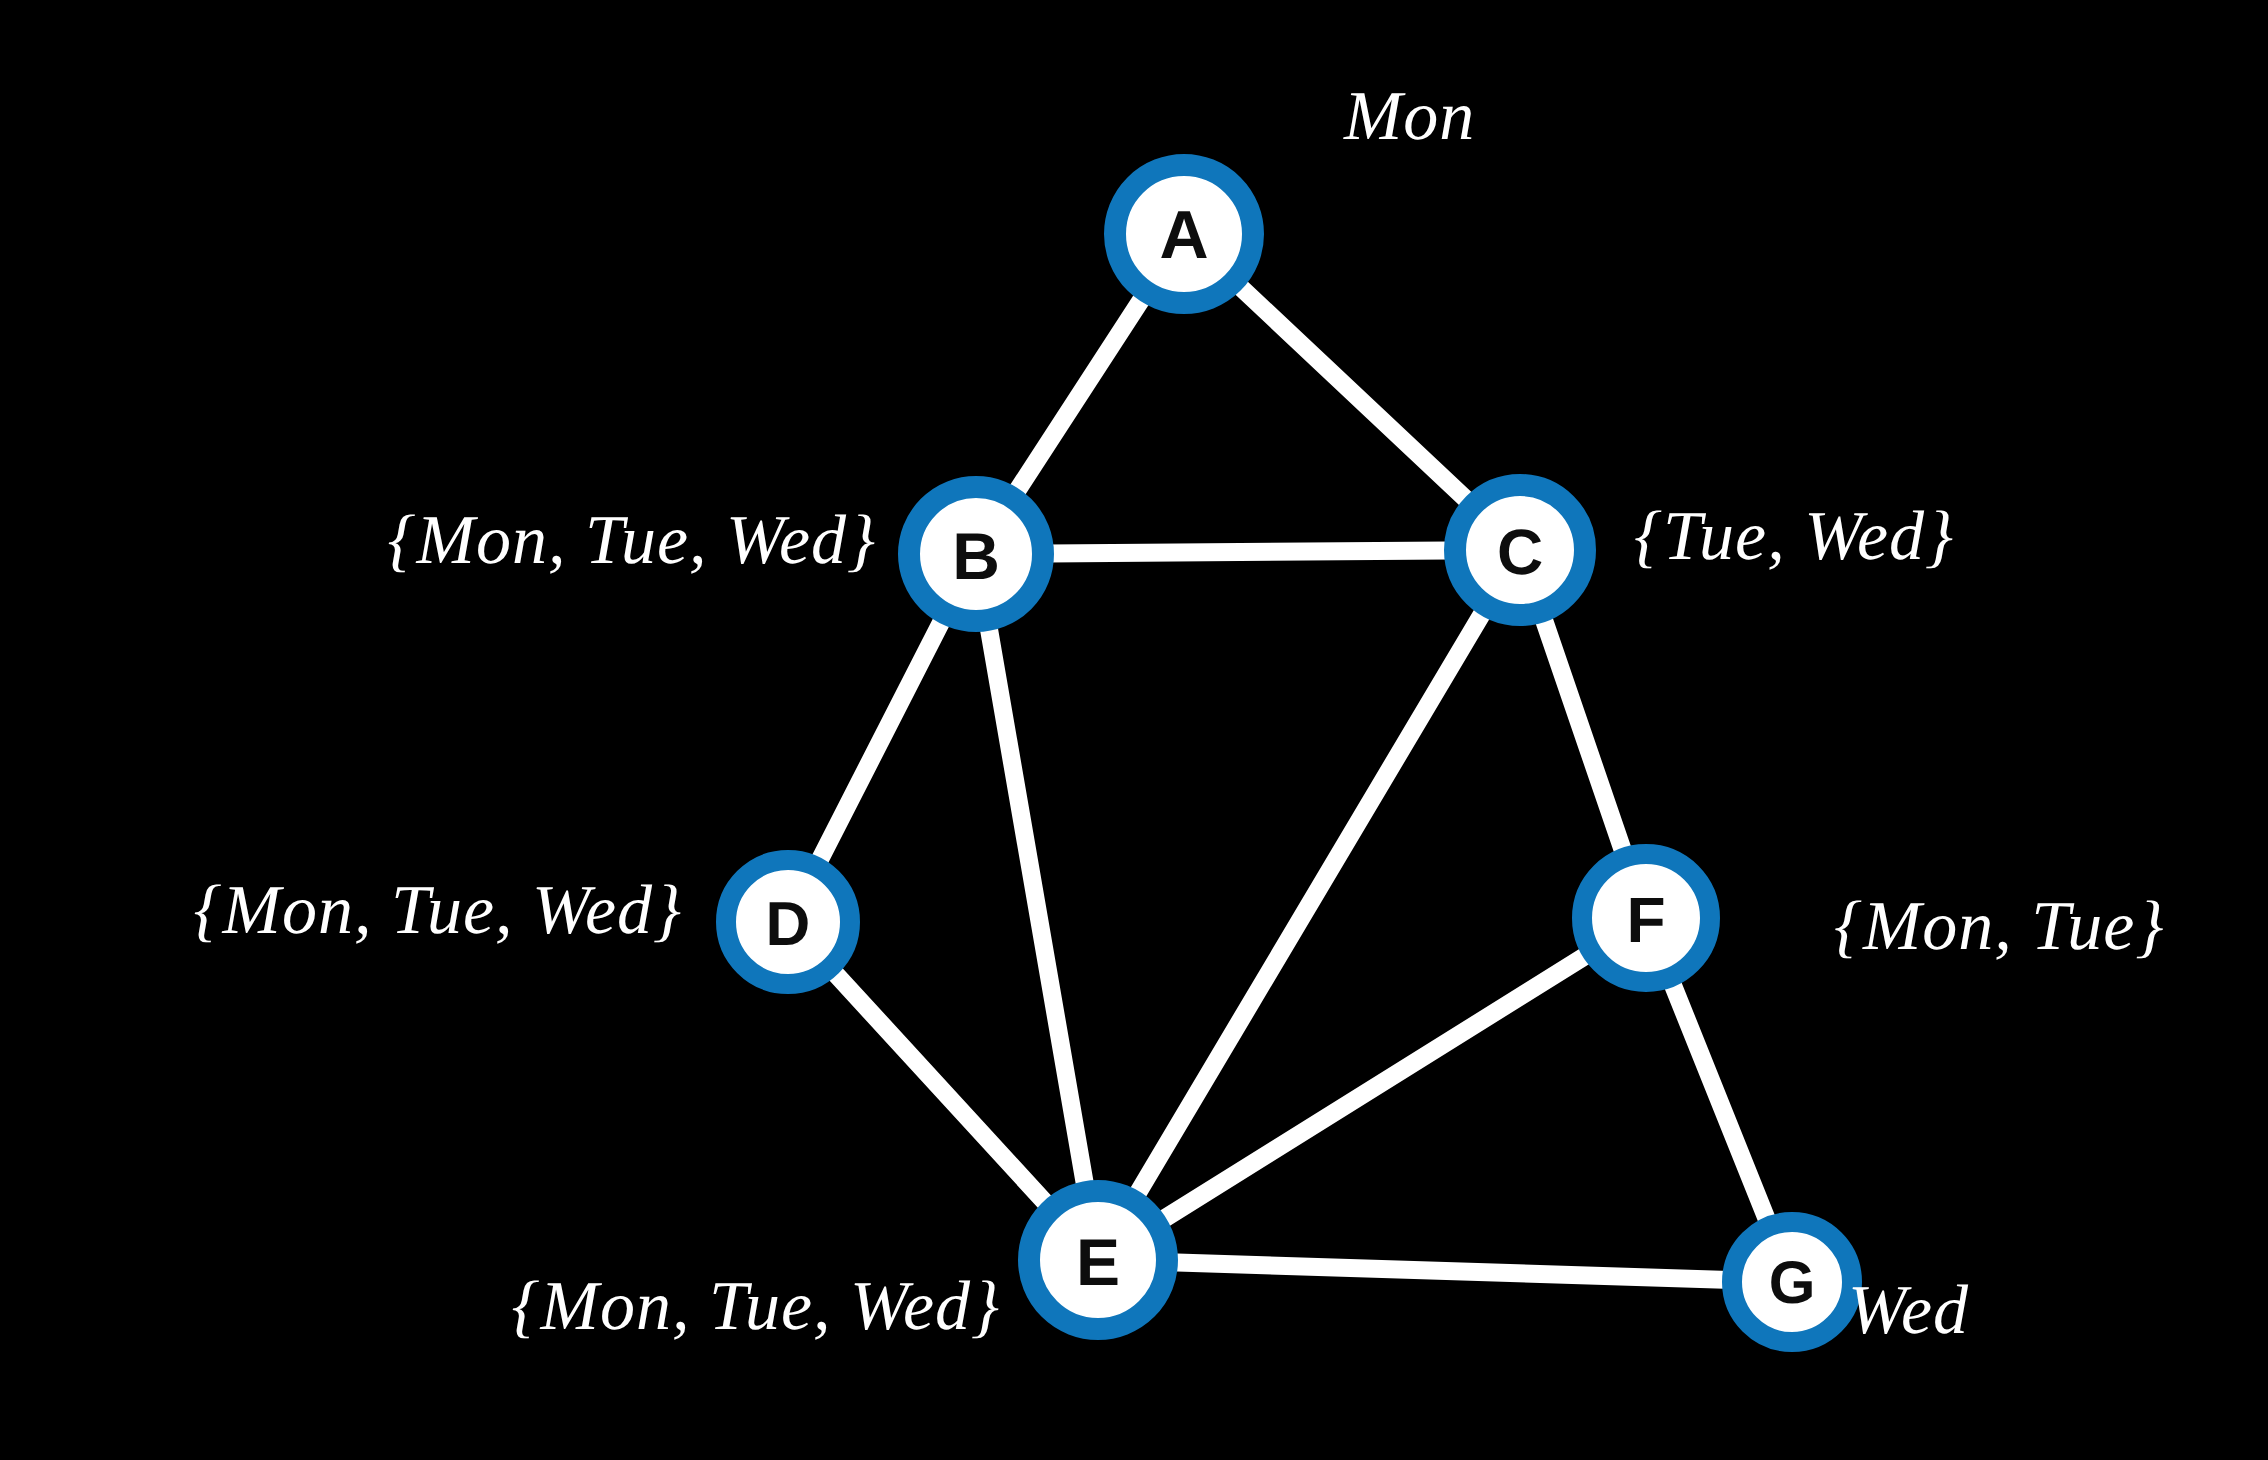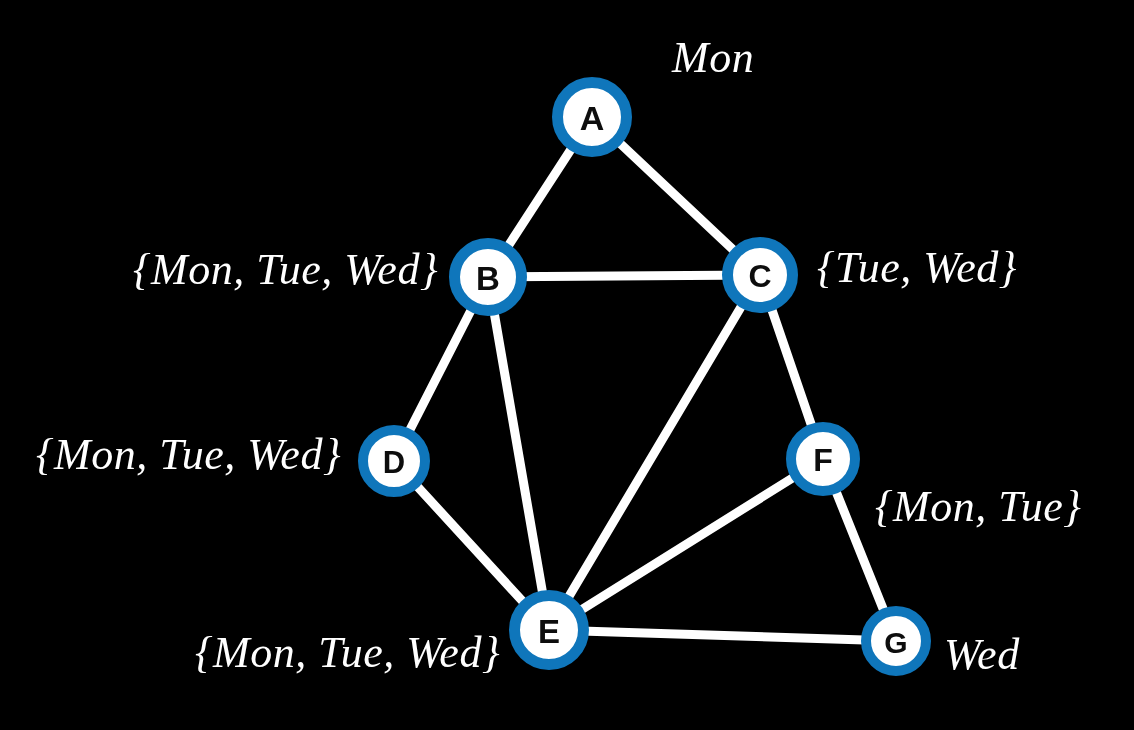--- a/index.html
+++ b/index.html
@@ -39,21 +39,21 @@
     font-family: "Liberation Sans", "DejaVu Sans", sans-serif;
     font-weight: bold;
     text-anchor: middle;
     dominant-baseline: central;
   }
   .domain-label {
     position: absolute;
     color: #ffffff;
     font-family: "Liberation Serif", "DejaVu Serif", serif;
     font-style: italic;
-    font-size: 44px;
+    font-size: 35px;
     line-height: 1;
     white-space: nowrap;
     letter-spacing: 0.5px;
   }
   .lbl-right { transform: translate(0, -50%); }
   .lbl-left  { transform: translate(-100%, -50%); }
 </style>
 </head>
 <body>
 
@@ -102,16 +102,16 @@
           <text x="896" y="642" font-size="30" class="node-letter">G</text>
         </g>
       </g>
   </svg>
   <div id="label-layer">
       <div class="domain-label lbl-right" style="left: 672px; top: 58px;">Mon</div>
       <div class="domain-label lbl-left" style="left: 438px; top: 270px;">{Mon, Tue, Wed}</div>
       <div class="domain-label lbl-right" style="left: 817px; top: 268px; font-style: italic;">{Tue, Wed}</div>
       <div class="domain-label lbl-left" style="left: 341px; top: 455px;">{Mon, Tue, Wed}</div>
       <div class="domain-label lbl-left" style="left: 500px; top: 653px;">{Mon, Tue, Wed}</div>
-      <div class="domain-label lbl-right" style="left: 875px; top: 463px; margin-top: 44px;">{Mon, Tue}</div>
-      <div class="domain-label lbl-right" style="left: 944px; top: 655px;">Wed</div>
+      <div class="domain-label lbl-right" style="left: 917px; top: 463px;">{Mon, Tue}</div>
+      <div class="domain-label lbl-right" style="left: 924px; top: 655px;">Wed</div>
     </div>
 </div>
 
 </body></html>

